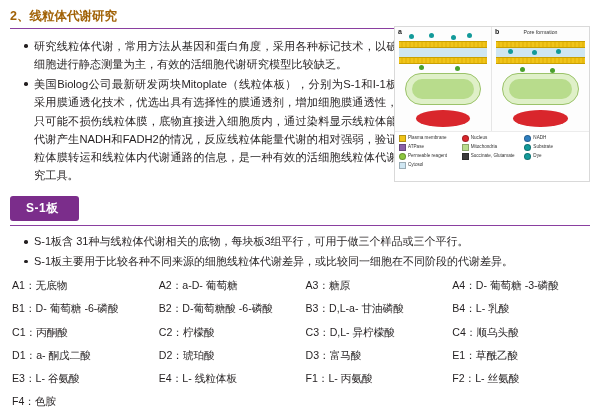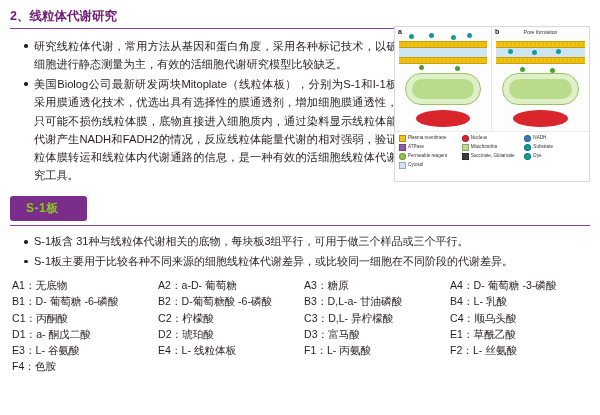--- a/index.html
+++ b/index.html
@@ -20,21 +20,21 @@
     height: 415px;
     box-sizing: border-box;
     padding: 8px 10px 0 10px;
   }
   
   .section-head {
     display: flex;
     align-items: center;
     font-size: 12.5px;
     font-weight: bold;
-    color: #701a75;
+    color: #a16207;
     padding-bottom: 3px;
   }
   .head-rule {
     border-bottom: 1px solid #8a3fa0;
     margin: 0 0 8px 0;
     height: 0;
   }
   
   .bullets {
     list-style: none;
@@ -199,24 +199,24 @@
   .sw-lightblue { background: #cfe6f2; }
   .sw-olive { background: #b8dc8c; }
   .sw-dark { background: #3b3b3b; }
   
   .tag-wrap {
     margin-top: 12px;
   }
   .tag {
     display: inline-block;
     background: #7b2d8b;
-    color: #84cc16;
+    color: #ffffff;
     font-size: 12px;
     font-weight: bold;
-    padding: 4px 28px 4px 16px;
+    padding: 4px 20px 4px 16px;
     border-radius: 3px;
     letter-spacing: .5px;
   }
   .tag-rule {
     border-bottom: 1px solid #8a3fa0;
     margin-top: 4px;
     height: 0;
   }
   .bullets2 {
     list-style: none;
@@ -243,20 +243,21 @@
   }
   
   .grid {
     margin-top: 7px;
     display: grid;
     grid-template-columns: repeat(4, 1fr);
     column-gap: 4px;
     row-gap: 0px;
     width: 580px;
     padding-left: 2px;
+    gap: 7px;
   }
   .cell {
     font-size: 10.6px;
     line-height: 1.52;
     white-space: nowrap;
     color: #231f20;
   }
 </style>
 </head>
 <body>

